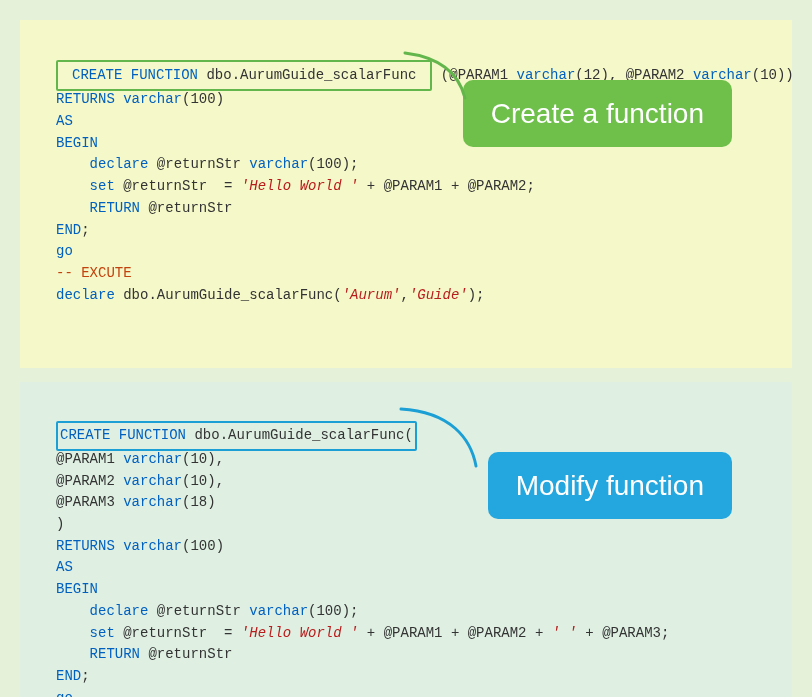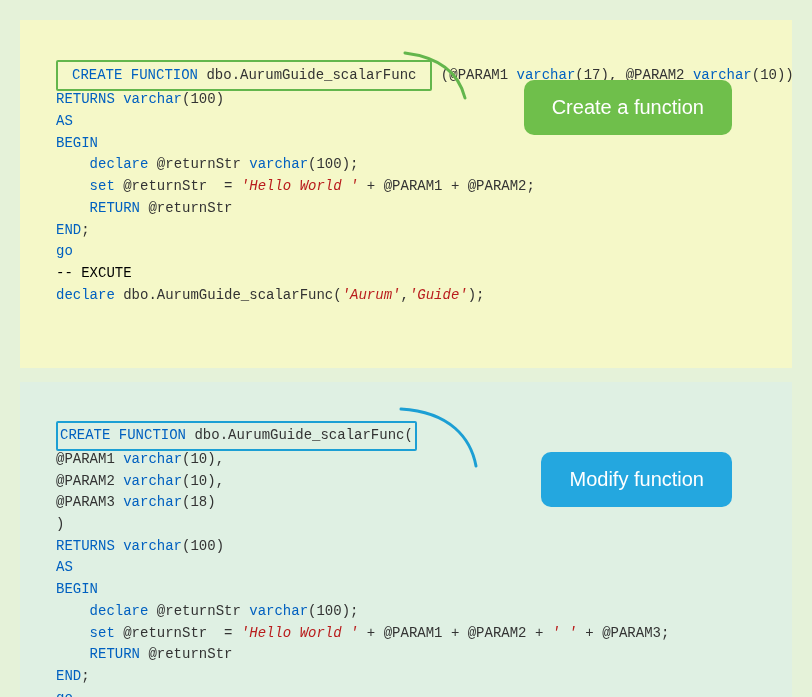--- a/index.html
+++ b/index.html
@@ -21,21 +21,21 @@
     margin-bottom: 14px;
   }
   .block-create {
     background: #f5f8c8; 
   }
   .block-alter {
     background: #dff0e3; 
   }
   .kw { color: #0060c0; } 
   .str { color: #b91c1c; font-style: italic; } 
-  .cmt { color: #000000; } 
+  .cmt { color: #c2410c; } 
   .txt { color: #333; }
 
   
   .hl-green {
     border: 2px solid #63b64c;
     padding: 3px 14px;
     display: inline-block;
     border-radius: 2px;
     background: rgba(255,255,255,0.05);
     margin-bottom: -2px;
@@ -45,21 +45,21 @@
     padding: 2px 2px;
     display: inline-block;
     border-radius: 2px;
     margin-bottom: -2px;
   }
 
   
   .label {
     position: absolute;
     font-family: "Segoe UI", Arial, sans-serif;
-    font-size: 20px;
+    font-size: 28px;
     font-weight: 500;
     padding: 12px 28px;
     border-radius: 10px;
     color: #fff;
     white-space: nowrap;
   }
   .label-create {
     background: #6fbf4b;
     top: 60px;
     right: 60px;
@@ -76,21 +76,21 @@
   .connector {
     position: absolute;
     pointer-events: none;
   }
 
 </style>
 </head>
 <body>
 
 <div class="code-block block-create">
-<span class="hl-green"><span class="kw">CREATE FUNCTION</span><span class="txt"> dbo.AurumGuide_scalarFunc</span></span><span class="txt"> (@PARAM1 </span><span class="kw">varchar</span><span class="txt">(17), @PARAM2 </span><span class="kw">varchar</span><span class="txt">(10))</span>
+<span class="hl-green"><span class="kw">CREATE FUNCTION</span><span class="txt"> dbo.AurumGuide_scalarFunc</span></span><span class="txt"> (@PARAM1 </span><span class="kw">varchar</span><span class="txt">(12), @PARAM2 </span><span class="kw">varchar</span><span class="txt">(10))</span>
 <span class="kw">RETURNS varchar</span><span class="txt">(100)</span>
 <span class="kw">AS</span>
 <span class="kw">BEGIN</span>
 <span class="kw">    declare</span><span class="txt"> @returnStr </span><span class="kw">varchar</span><span class="txt">(100);</span>
 <span class="kw">    set</span><span class="txt"> @returnStr  = </span><span class="str">'Hello World '</span><span class="txt"> + @PARAM1 + @PARAM2;</span>
 <span class="kw">    RETURN</span><span class="txt"> @returnStr</span>
 <span class="kw">END</span><span class="txt">;</span>
 <span class="kw">go</span>
 <span class="cmt">-- EXCUTE</span>
 <span class="kw">declare</span><span class="txt"> dbo.AurumGuide_scalarFunc(</span><span class="str">'Aurum'</span><span class="txt">,</span><span class="str">'Guide'</span><span class="txt">);</span>

